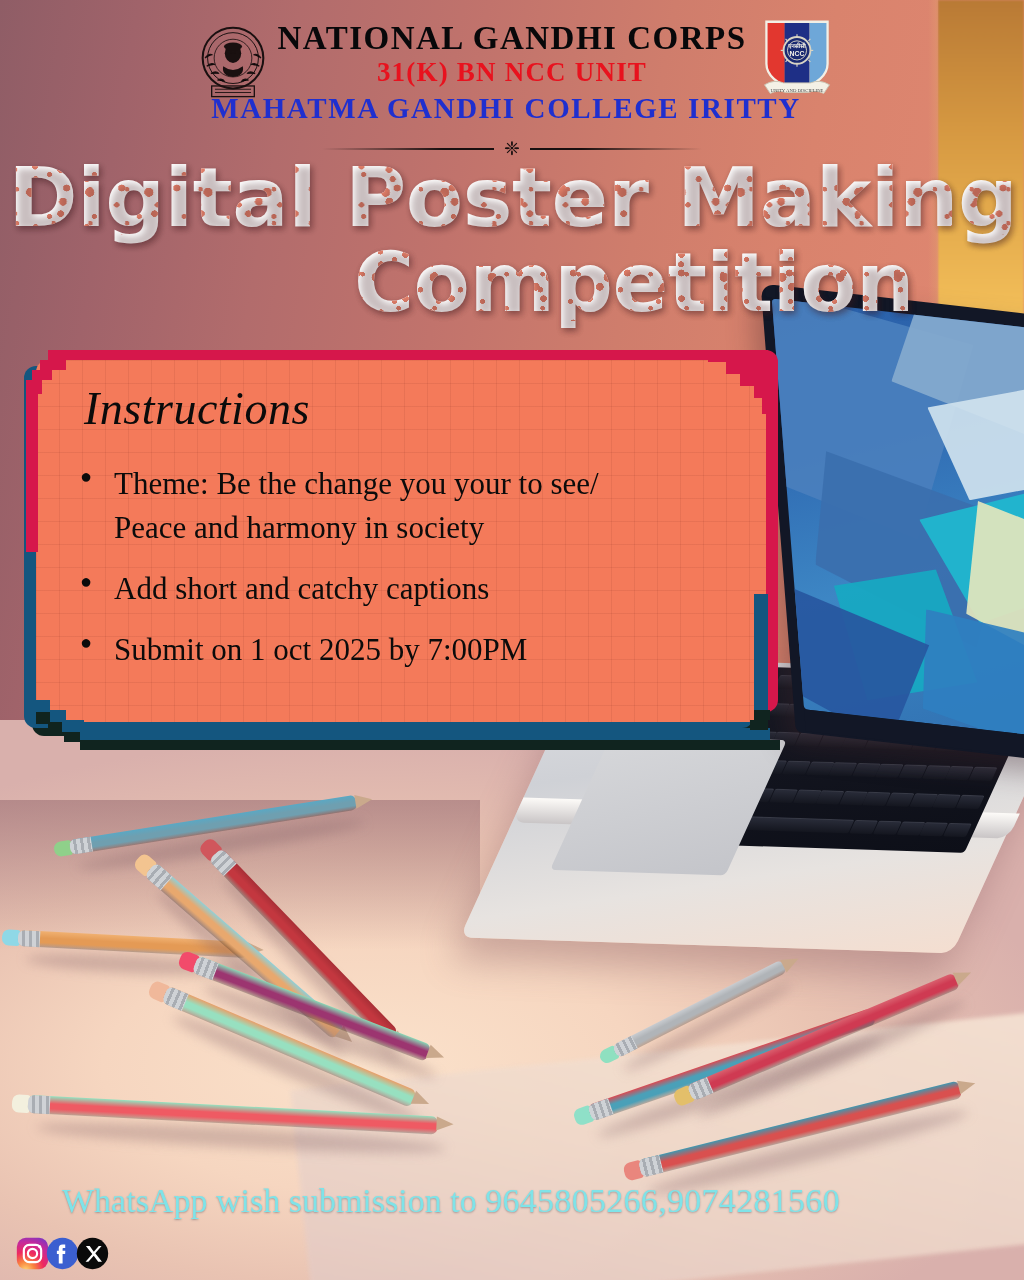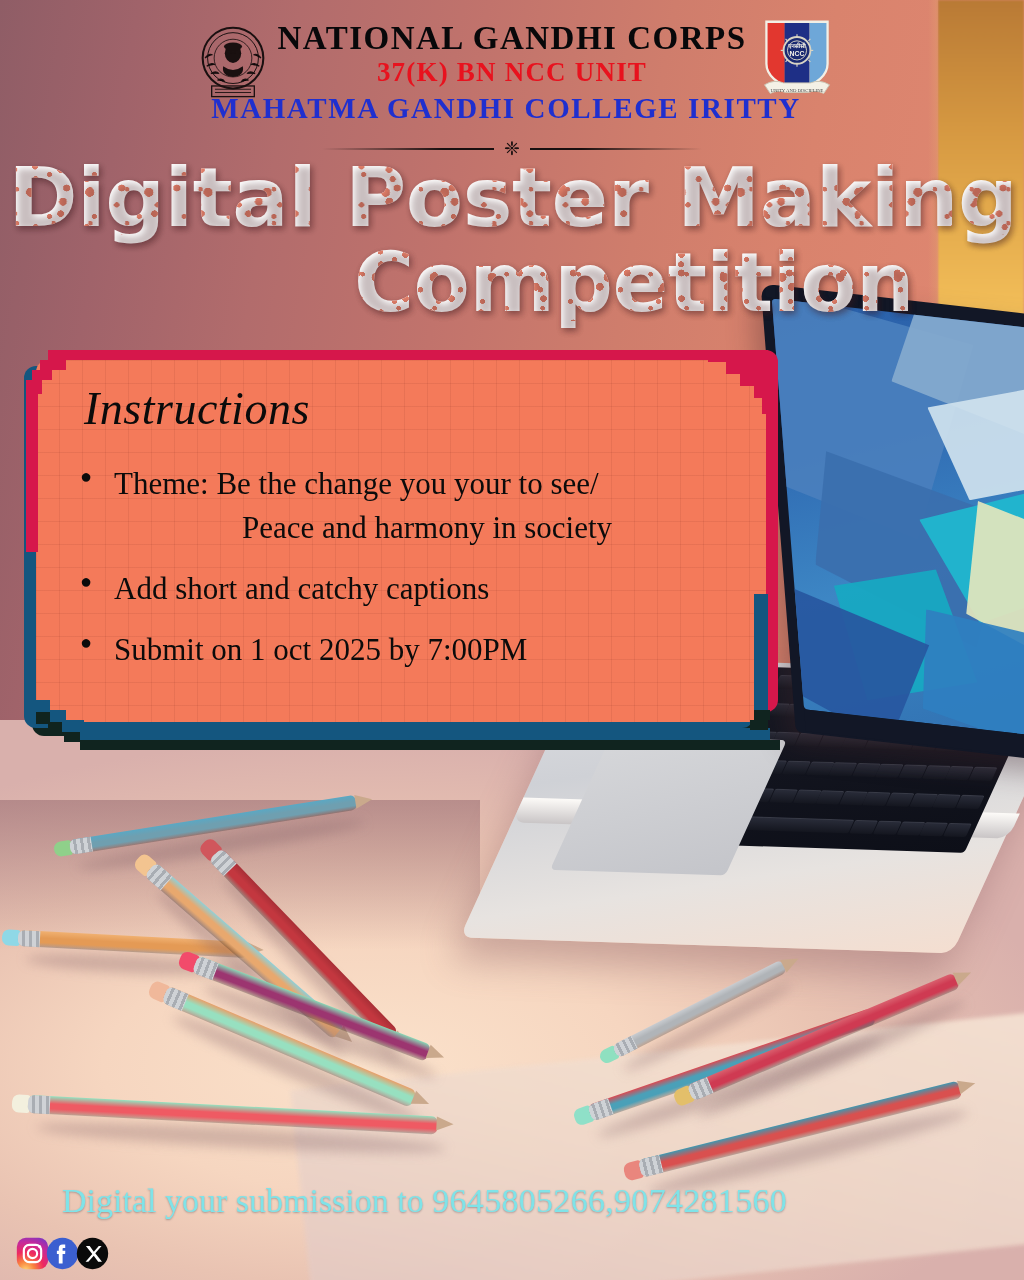--- a/index.html
+++ b/index.html
@@ -287,21 +287,21 @@
     position:relative;
     font-family:"Liberation Serif", serif;
     font-size:31px; color:#0b0b0b; line-height:1.42;
     margin-bottom:17px;
     padding-left:48px;
   }
   ul.instr-list > li:before {
     content:"\25CF";
     position:absolute; left:14px; top:0px; font-size:20px; color:#0b0b0b;
   }
-  .li-l2 { display:block; text-align:center; padding-right:6px; }
+  .li-l2 { display:block; text-align:left; padding-right:6px; }
 
   
   .footer { position:absolute; left:0; bottom:0; width:1024px; height:110px; }
   .wa-line {
     position:absolute; left:62px; top:12px;
     font-family:"Liberation Serif", serif;
     font-size:34px; color:#7fe3e8;
     text-shadow:0 1px 2px rgba(40,40,60,.35);
     white-space:nowrap;
   }
@@ -573,21 +573,21 @@
         </g>
         <text x="40" y="34" font-size="6.2" fill="#f5f2e8" text-anchor="middle" font-family="Liberation Sans, sans-serif" font-weight="bold">एनसीसी</text>
         <text x="40" y="42" font-size="7.2" fill="#f5f2e8" text-anchor="middle" font-family="Liberation Sans, sans-serif" font-weight="bold">NCC</text>
 
         <path d="M6 72 q10 -6 20 -2 l28 0 q10 -4 20 2 l-6 9 q-9 -4 -16 -1 l-24 0 q-8 -3 -16 1 z" fill="#f4f1e6" stroke="#c9c4b3" stroke-width="1"></path>
         <text x="40" y="79.5" font-size="5" fill="#4a4a4a" text-anchor="middle" font-family="Liberation Serif, serif">UNITY AND DISCIPLINE</text>
       </svg>
     </span>
 
     <div class="hdr-line1">NATIONAL GANDHI CORPS</div>
-    <div class="hdr-line2">37(K) BN NCC UNIT</div>
+    <div class="hdr-line2">31(K) BN NCC UNIT</div>
     <div class="hdr-line3">MAHATMA GANDHI COLLEGE IRITTY</div>
 
     <div class="divider">
       <span class="ln l"></span>
       <span class="orn">❈</span>
       <span class="ln r"></span>
     </div>
   </div>
 
   <div class="title-wrap">
@@ -652,21 +652,21 @@
         </li>
         <li>
           <span>Submit on 1 oct 2025 by 7:00PM</span>
         </li>
       </ul>
     </div>
   </div>
 
   <div class="footer">
     <div class="wa-line">
-      <span>Digital your submission</span>
+      <span>WhatsApp wish submission</span>
       <span>to</span>
       <span class="num">9645805266,9074281560</span>
     </div>
 
     <div class="handle-row">
 
       <span class="sicon">
         <svg viewBox="0 0 40 40" width="33" height="33" aria-hidden="true">
           <defs>
             <radialGradient id="ig" cx="28%" cy="104%" r="118%">

